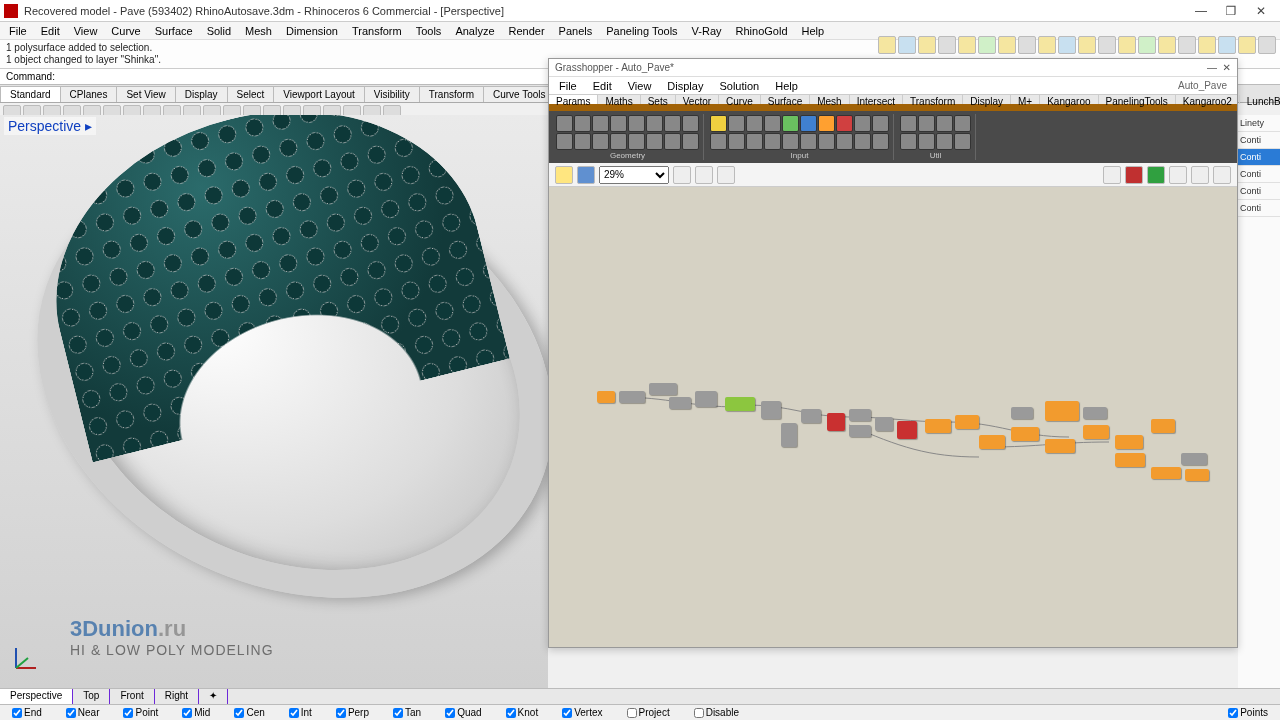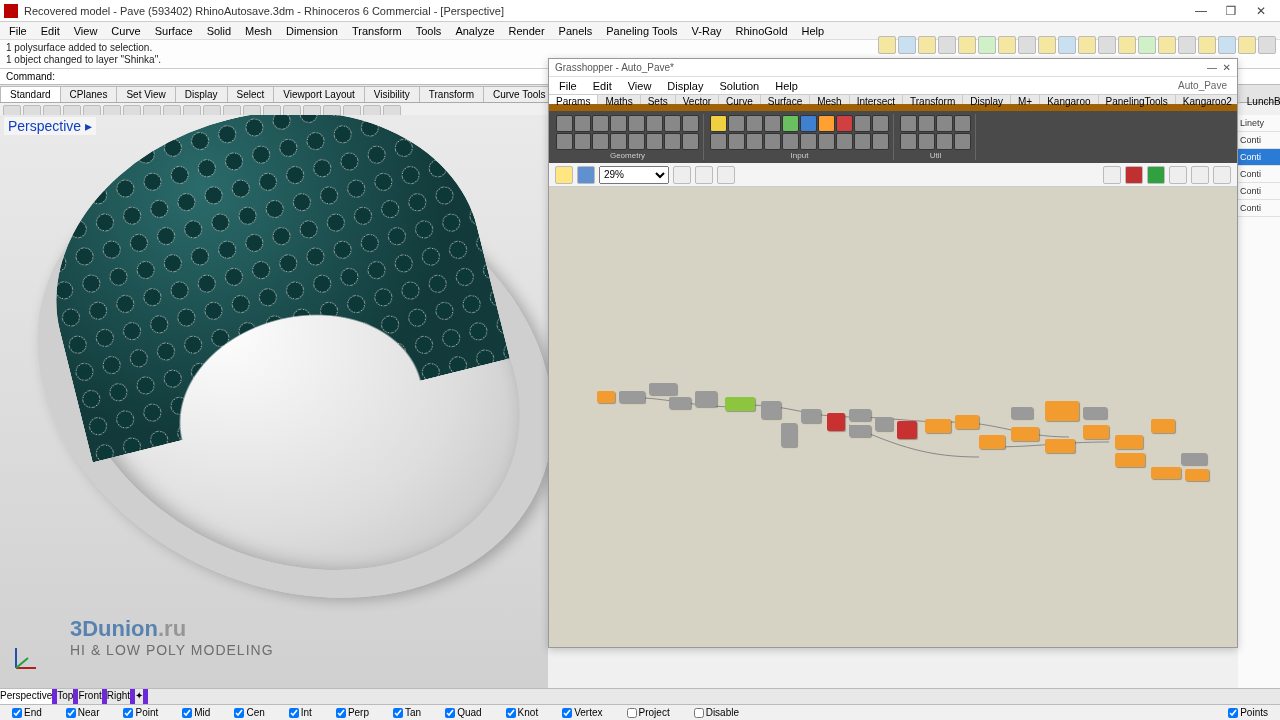--- a/index.html
+++ b/index.html
@@ -86,21 +86,21 @@
 .gh .canvas .node.red { background: #c93030; }
 .gh .canvas svg.wires { position: absolute; inset: 0; width: 100%; height: 100%; }
 
 
 .rpanel { position: absolute; right: 0; top: 115px; width: 42px; bottom: 32px; background: #fafafa; font-size: 9px; color: #333; }
 .rpanel div { padding: 3px 2px; border-bottom: 1px solid #e0e0e0; white-space: nowrap; overflow: hidden; }
 .rpanel div.sel { background: #2a7bd6; color: #fff; }
 
 
 .viewtabs { position: absolute; left: 0; bottom: 16px; right: 0; height: 16px; background: #e8e8e8; display: flex; font-size: 10px; border-top: 1px solid #bbb; }
-.viewtabs span { padding: 1px 0; border-right: 5px solid #6d28d9; cursor: pointer; }
+.viewtabs span { padding: 1px 10px; border-right: 1px solid #6d28d9; cursor: pointer; }
 .viewtabs span.active { background: #fff; }
 .osnaps { position: absolute; left: 0; bottom: 0; right: 0; height: 16px; background: #f0f0f0; font-size: 10px; display: flex; align-items: center; border-top: 1px solid #bbb; }
 .osnaps label { display: flex; align-items: center; gap: 2px; padding: 0 12px; }
 .osnaps input { width: 10px; height: 10px; }
 </style>
 </head>
 <body>
 
 <div class="titlebar">
   <div class="icon"></div>

